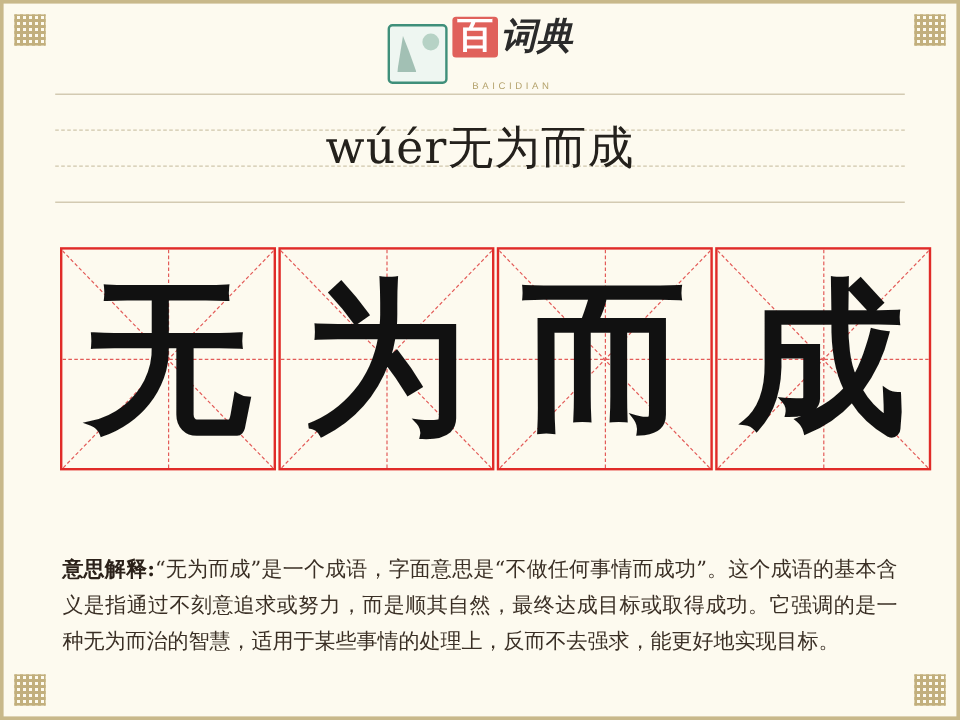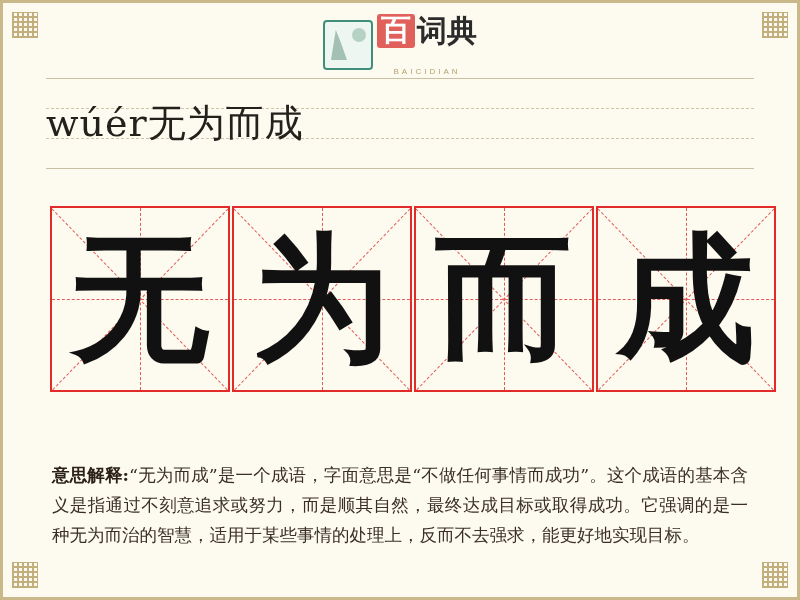--- a/index.html
+++ b/index.html
@@ -93,20 +93,21 @@
     font-weight: bold;
     padding: 1px 4px 3px 4px;
     border-radius: 3px;
     font-family: "DejaVu Sans", sans-serif;
   }
   .logo-cn .lg-dark {
     color: #2b2b2b;
     font-size: 30px;
     font-weight: bold;
     font-family: "DejaVu Sans", sans-serif;
+    font-style: italic;
   }
   .logo-en {
     font-size: 8px;
     letter-spacing: 3px;
     color: #b5a36d;
     margin-top: 20px;
     font-family: "Liberation Sans", sans-serif;
   }
 
   
@@ -129,21 +130,21 @@
   .staff-line.l3 { top: 60px; border-top: 1px dashed #cfc6ac; }
   .staff-line.l4 { top: 90px; }
   .pinyin-row {
     position: absolute;
     top: 0;
     left: 0;
     right: 0;
     height: 90px;
     display: flex;
     align-items: center;
-    justify-content: flex-start;
+    justify-content: center;
   }
   .pinyin {
     font-family: "DejaVu Serif", serif;
     font-size: 38px;
     color: #24211c;
     letter-spacing: 1px;
   }
 
   
   .char-grid {

